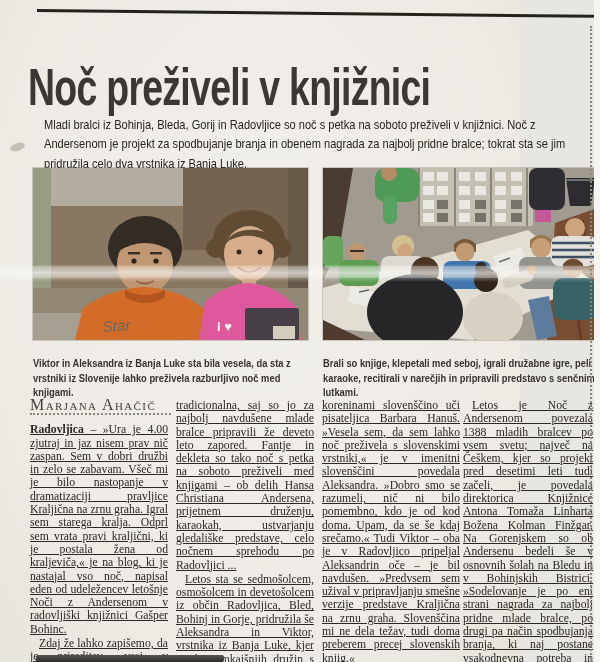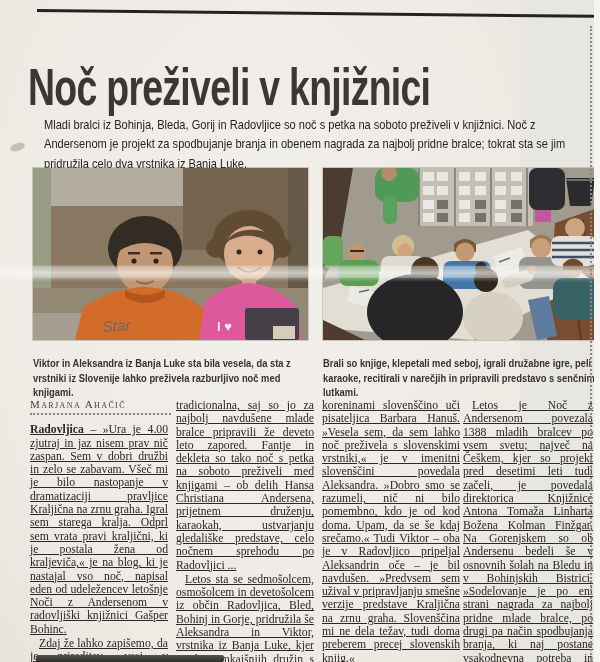--- a/index.html
+++ b/index.html
@@ -24,21 +24,21 @@
            font-weight:bold;font-size:11px;line-height:14.5px;color:#36332f;
            transform:scaleX(0.85);transform-origin:left top;}
   .caption-left{left:33px;}
   .caption-right{left:323px;}
   .col{position:absolute;font-family:"Liberation Serif",serif;
        font-size:11.7px;line-height:13.3px;color:#2b2825;text-align:justify;}
   .col .para{margin:0;text-decoration:underline;}
   .col .para.indent{text-indent:9px;}
   .col .para + .para{margin-top:1px;}
   .byline{font-family:"Liberation Serif",serif;font-variant:small-caps;
-          font-size:11px;letter-spacing:1.4px;color:#45413c;text-align:left;}
+          font-size:16px;letter-spacing:1.4px;color:#45413c;text-align:left;}
   .byline-rule{width:141px;height:0;border-bottom:2px dotted #8a867e;margin:2px 0 8px 0;}
   .bold{font-weight:bold;}
   .col1{left:30px;top:398px;width:138px;}
   .col2{left:176px;top:399px;width:138px;}
   .col3{left:322px;top:399px;width:138px;}
   .col4{left:463px;top:399px;width:130px;}
   .fold-band{position:absolute;left:0;top:264px;width:600px;height:18px;pointer-events:none;
              background:linear-gradient(180deg, rgba(255,255,255,0) 0%, rgba(253,253,250,.55) 50%, rgba(255,255,255,0) 100%);}
   .perforation{position:absolute;left:590px;top:26px;height:636px;width:0;
                border-left:2px dotted #8d897f;}

